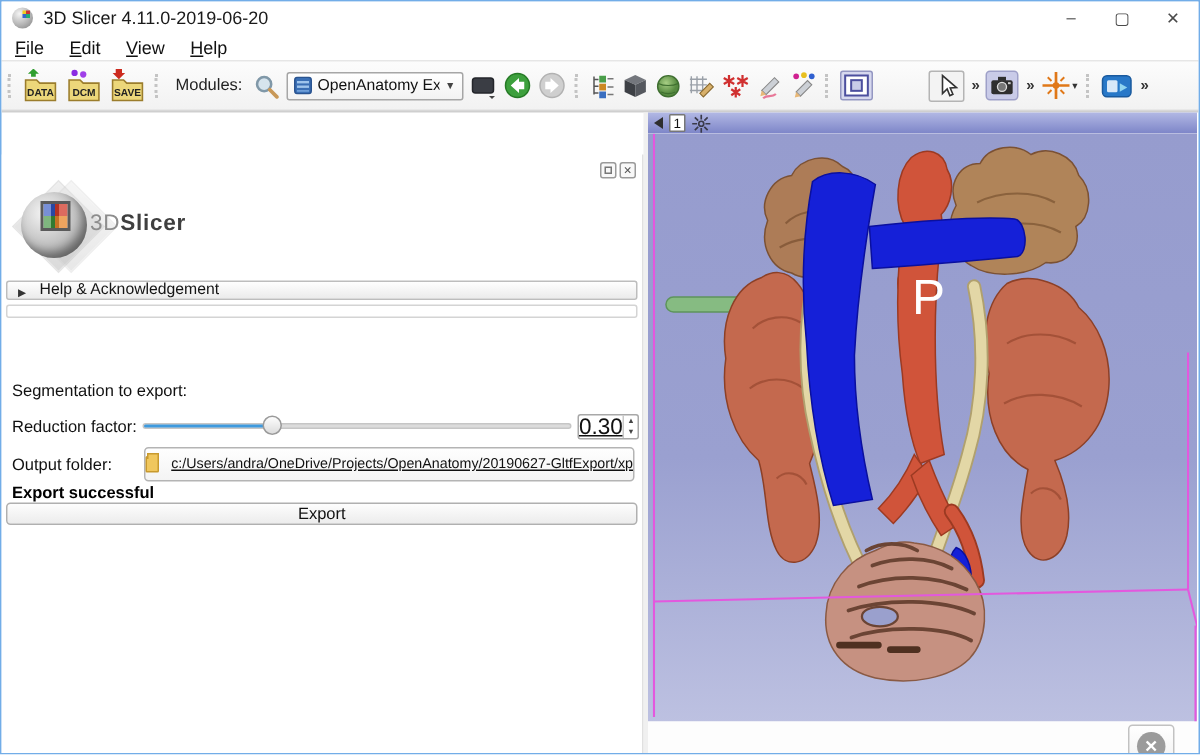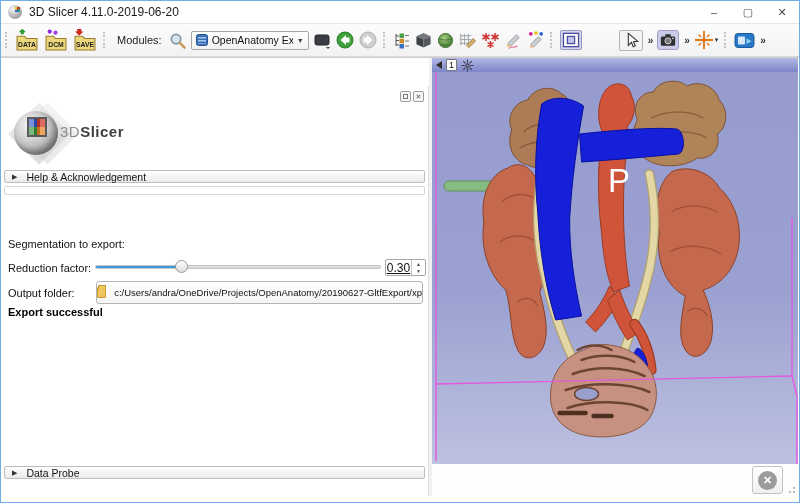--- a/index.html
+++ b/index.html
@@ -65,47 +65,47 @@
       conic-gradient(#d23a2a 0 25%, #e8862a 0 50%, #3a8f3a 0 75%, #3054c0 0);
     outline:2px solid #5a5a5a; }
   .logo-cube::after { content:""; position:absolute; inset:0;
     background:linear-gradient(90deg, rgba(255,255,255,.35) 33%, rgba(0,0,0,.15) 33% 66%, rgba(255,255,255,.25) 66%); }
   .logo-text { position:absolute; left:53px; top:17px; font-size:15px; letter-spacing:.5px; }
   .logo-text .g { color:#8d8d8d; }
   .logo-text .s { color:#3f3f3f; font-weight:bold; }
 
   .collapse-bar { position:absolute; left:3px; right:3px; height:13px;
     background:linear-gradient(#fefefe,#ebebeb); border:1px solid #bdbdbd; border-radius:2px;
-    display:flex; align-items:center; font-size:10.5px; color:#141414; padding-left:7px; gap:9px; }
+    display:flex; align-items:flex-end; font-size:10.5px; color:#141414; padding-left:7px; gap:9px; }
   .collapse-bar .tri { font-size:7px; color:#333; }
   .empty-strip { position:absolute; left:3px; right:3px; height:9px; border:1px solid #d4d4d4; border-radius:2px; }
 
   .f-label { position:absolute; left:7px; font-size:11px; color:#111; white-space:nowrap; }
   .combo { position:absolute; left:96px; right:5px; top:149px; height:17px; border:1px solid #a8a8a8; border-radius:2px;
     background:#fff; display:flex; align-items:center; padding:0 6px; font-size:11px; color:#111; }
   .combo .arr { margin-left:auto; font-size:7px; color:#444; }
 
   .slider-track { position:absolute; left:94px; top:179px; width:286px; height:4px; background:#dcdcdc;
     border-radius:2px; border:1px solid #c6c6c6; }
   .slider-fill { position:absolute; left:0; top:0; height:100%; width:84px; background:#3e9ade; border-radius:2px; }
   .slider-handle { position:absolute; left:174px; top:174px; width:13px; height:13px; border-radius:50%;
     background:linear-gradient(#fdfdfd,#dcdcdc); border:1px solid #9a9a9a; }
   .spinbox { position:absolute; left:384px; top:173px; width:41px; height:17px; border:1px solid #a8a8a8;
     border-radius:2px; background:#fff; display:flex; }
-  .spin-val { flex:1; font-size:12px; color:#111; display:flex; align-items:center; justify-content:center;text-decoration:underline; }
+  .spin-val { flex:1; font-size:15px; color:#111; display:flex; align-items:center; justify-content:center;text-decoration:underline; }
   .spin-arrows { width:14px; border-left:1px solid #c8c8c8; display:flex; flex-direction:column; }
   .spin-btn { flex:1; font-size:5px; color:#444; display:flex; align-items:center; justify-content:center; }
 
   .folder-btn { position:absolute; left:95px; right:5px; top:195px; height:23px; border:1px solid #b4b4b4;
     border-radius:3px; background:linear-gradient(#fefefe,#f4f4f4); display:flex; align-items:center;
     justify-content:center; gap:8px; }
   .folder-glyph { width:13px; height:11px; background:#f0c75e; border:1px solid #c89a2e; border-radius:1px; position:relative; }
   .folder-glyph::before { content:""; position:absolute; top:-3px; left:0; width:6px; height:3px;
     background:#f0c75e; border:1px solid #c89a2e; border-bottom:none; }
-  .folder-path { font-size:9.5px; color:#111; white-space:nowrap; }
+  .folder-path { font-size:9.5px; color:#111; white-space:nowrap;text-decoration:underline; }
 
   .status-msg { position:absolute; left:7px; top:220px; font-size:11px; font-weight:bold; color:#000; }
   .export-btn { position:absolute; left:3px; right:3px; top:232px; height:15px; border:1px solid #b0b0b0;
     border-radius:3px; background:linear-gradient(#fdfdfd,#ececec); font-size:11px; color:#111;
     display:flex; align-items:center; justify-content:center; }
 
   
   .view3d { height:407px; display:flex; flex-direction:column; }
   .view-header { height:14px; background:linear-gradient(#b2b8e4,#7d85c8); display:flex; align-items:center;
     padding-left:4px; gap:4px; }
@@ -136,20 +136,26 @@
   <div class="titlebar">
     <div class="app-icon"></div>
     <span class="title-text">3D Slicer 4.11.0-2019-06-20</span>
     <div class="win-controls">
       <span class="win-btn">–</span>
       <span class="win-btn">▢</span>
       <span class="win-btn">✕</span>
     </div>
   </div>
 
+  <div class="menubar">
+    <span class="menu-item">File</span>
+    <span class="menu-item">Edit</span>
+    <span class="menu-item">View</span>
+    <span class="menu-item">Help</span>
+  </div>
 
   <div class="toolbar">
     <div class="grip"></div>
 
     <div class="tb-icon">
       <svg width="24" height="22" viewBox="0 0 22 21">
         <path d="M5,5 v-2 h-2 l3.5,-3.3 3.5,3.3 h-2 v2 z" fill="#2f9e2f"></path>
         <path d="M1.5,7 h7 l2,2 h10 v11 h-19 z" fill="#ecd77a" stroke="#9b7d2c" stroke-width="1"></path>
         <text x="11" y="17" text-anchor="middle" font-size="6.5" font-weight="bold" fill="#222">DATA</text>
       </svg>
@@ -362,25 +368,22 @@
         </div>
       </div>
 
       <span class="f-label" style="top:201px">Output folder:</span>
       <div class="folder-btn">
         <div class="folder-glyph"></div>
         <span class="folder-path">c:/Users/andra/OneDrive/Projects/OpenAnatomy/20190627-GltfExport/xp</span>
       </div>
 
       <span class="status-msg">Export successful</span>
-
-      <div class="collapse-bar" style="top:380px">
-        <span class="tri">▶</span>
-        <span>Data Probe</span>
-      </div>
+      <div class="export-btn">Export</div>
+
     </div>
 
     <div class="splitter"></div>
 
     <div class="rightcol">
       <div class="view3d">
         <div class="view-header">
           <div class="pin-arrow"></div>
           <div class="view-num">1</div>
           <svg width="13" height="13" viewBox="0 0 14 14">

